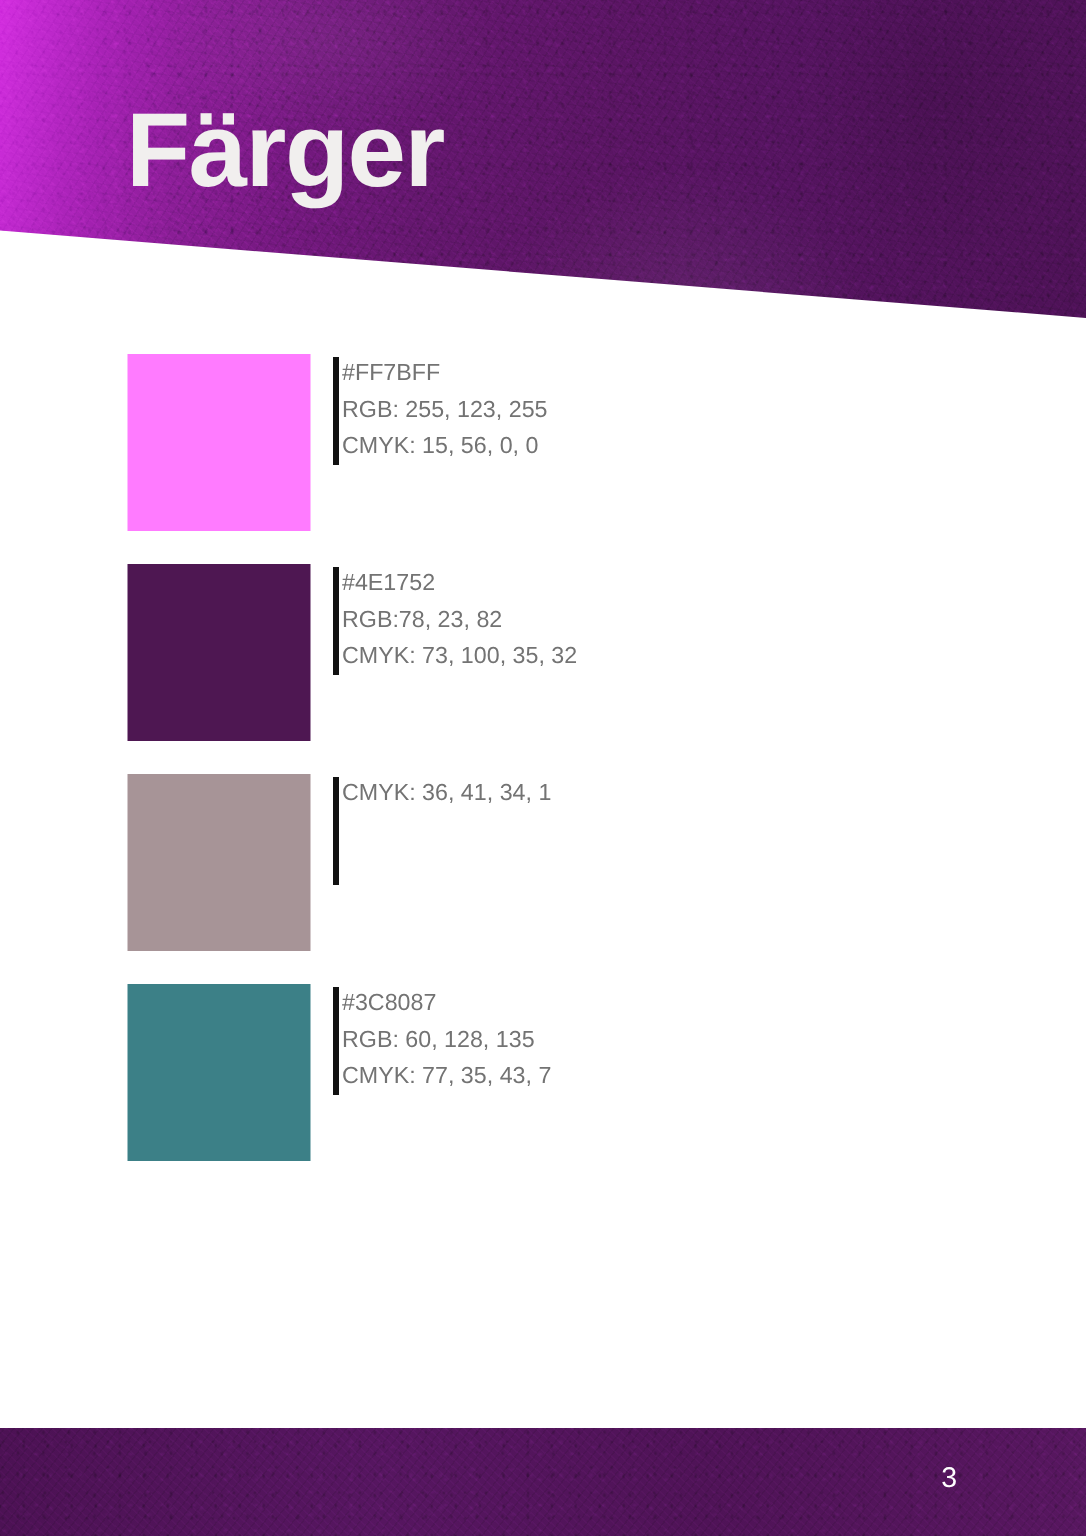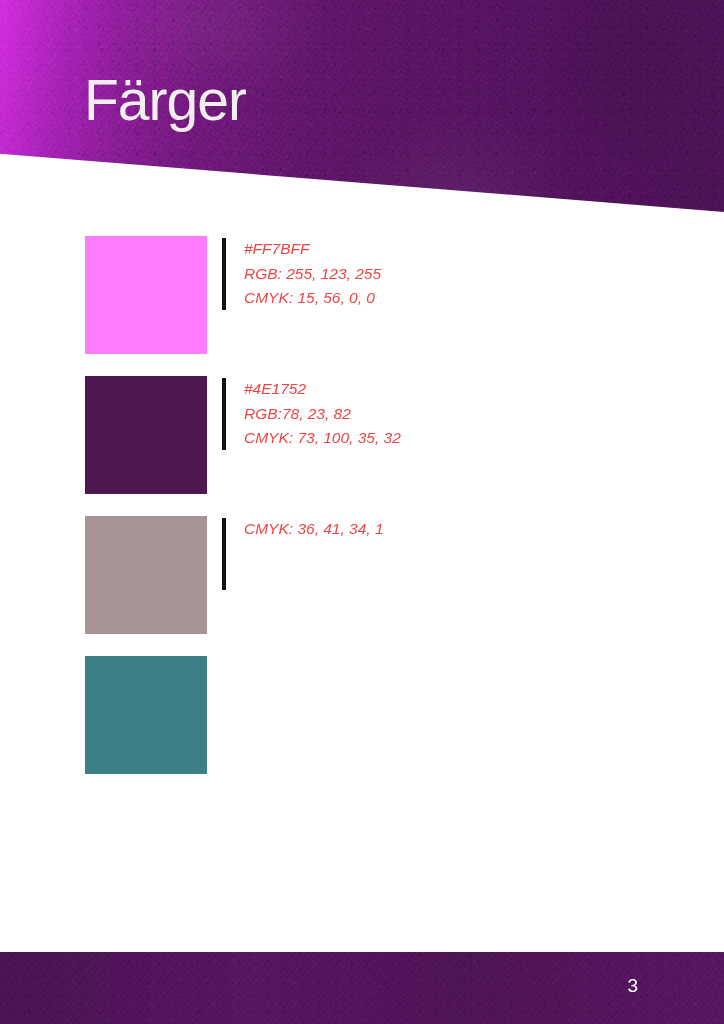--- a/index.html
+++ b/index.html
@@ -89,23 +89,23 @@
     inset: 0;
     background:
       radial-gradient(ellipse 170px 130px at 63% 96%, rgba(255,255,255,.05), transparent 72%),
       radial-gradient(ellipse 120px 160px at 86% 30%, rgba(0,0,0,.10), transparent 75%),
       radial-gradient(ellipse 150px 90px at 30% 12%, rgba(255,255,255,.045), transparent 75%);
   }
   .header-title {
     position: absolute;
     left: 84px;
     top: 62px;
-    font-size: 57px;
+    font-size: 70px;
     line-height: 76px;
-    font-weight: 400;
+    font-weight: 700;
     letter-spacing: -1px;
     color: #f1efee;
     white-space: nowrap;
   }
 
   
   .palette {
     position: absolute;
     left: 85px;
     top: 236px;
@@ -130,26 +130,25 @@
     align-items: flex-start;
   }
   .swatch-rule {
     width: 4px;
     height: 72px;
     background: #111111;
     flex: 0 0 auto;
     margin-top: 1px;
   }
   .swatch-lines {
-    margin-left: 18px;
+    margin-left: 2px;
     font-size: 15.5px;
     line-height: 24.5px;
-    color: #ef4444;
+    color: #737373;
     white-space: nowrap;
-    font-style: italic;
   }
   .swatch-line {
     display: block;
   }
 
   
   .footer {
     position: absolute;
     left: 0;
     top: 952px;
@@ -237,20 +236,28 @@
       <div class="swatch-info">
         <div class="swatch-rule"></div>
         <div class="swatch-lines">
           <span class="swatch-line">CMYK: 36, 41, 34, 1</span>
         </div>
       </div>
     </div>
 
     <div class="swatch-row">
       <div class="swatch-chip" style="background: rgb(60, 128, 135);"></div>
+      <div class="swatch-info">
+        <div class="swatch-rule"></div>
+        <div class="swatch-lines">
+          <span class="swatch-line">#3C8087</span>
+          <span class="swatch-line">RGB: 60, 128, 135</span>
+          <span class="swatch-line">CMYK: 77, 35, 43, 7</span>
+        </div>
+      </div>
     </div>
 
   </div>
 
   <div class="footer">
     <div class="footer-bg"></div>
     <div class="footer-tex1"></div>
     <div class="footer-tex2"></div>
     <div class="page-number">3</div>
   </div>

